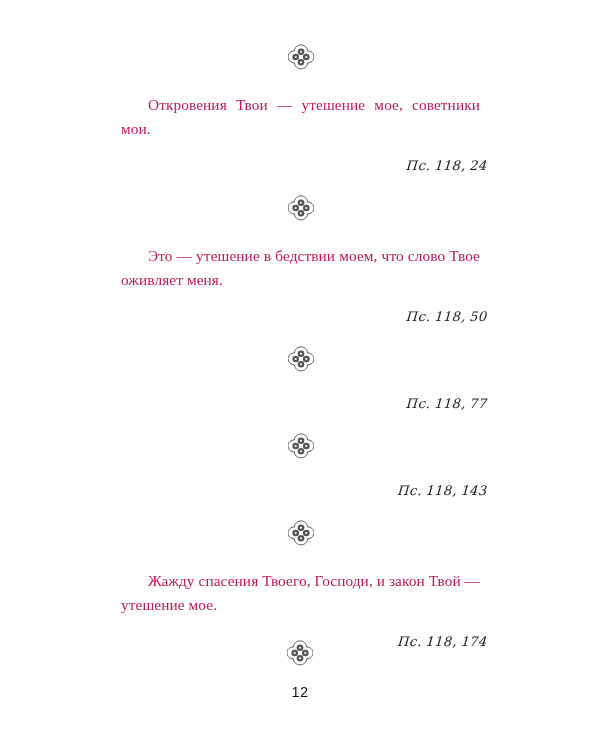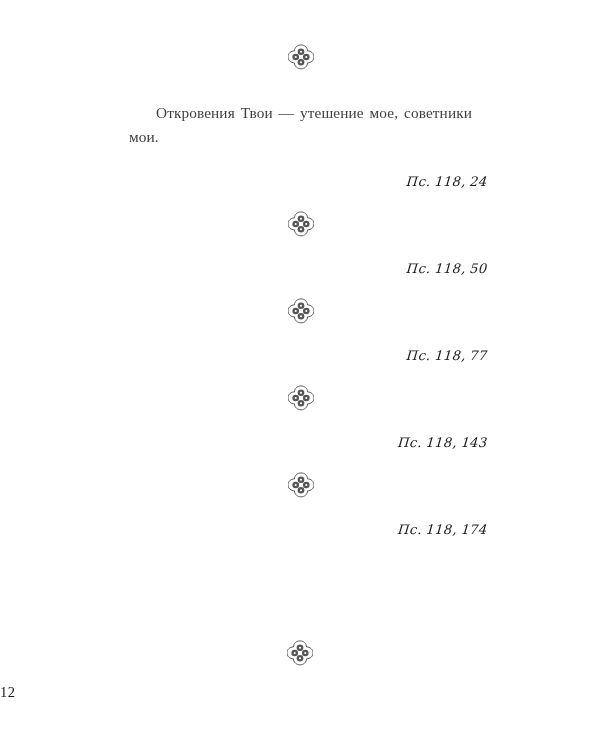--- a/index.html
+++ b/index.html
@@ -40,25 +40,25 @@
     width: 26px;
     height: 26px;
     display: block;
   }
 
   
   .passage {
     width: 100%;
   }
   .passage-text {
-    margin: 16px;
+    margin: 8px;
     font-family: "Liberation Serif", "DejaVu Serif", serif;
     font-size: 15.3px;
     line-height: 24px;
-    color: #404040;
+    color: #be185d;
     text-align: justify;
     text-indent: 27px;
     letter-spacing: 0.1px;
     hyphens: manual;
   }
 
   .citation {
     margin: 0;
     padding-top: 9px;
     text-align: right;
@@ -81,22 +81,22 @@
     right: 0;
     top: 640px;
     display: flex;
     justify-content: center;
   }
   .page-number {
     position: absolute;
     left: 0;
     right: 0;
     top: 684px;
-    text-align: left;
-    font-family: Liberation Serif, serif;
+    text-align: center;
+    font-family: Liberation Sans, sans-serif;
     font-size: 14.5px;
     color: #141414;
     letter-spacing: 0.4px;
   }
 </style>
 </head>
 <body>
 
 <div class="page">
 
@@ -149,20 +149,21 @@
         <g fill="#ffffff">
           <circle cx="32" cy="19" r="2.6"></circle>
           <circle cx="45" cy="32" r="2.6"></circle>
           <circle cx="32" cy="45" r="2.6"></circle>
           <circle cx="19" cy="32" r="2.6"></circle>
         </g>
       </svg>
     </div>
     <div class="gap-orn-text"></div>
     <div class="passage">
+      <p class="passage-text">Это — утешение в бедствии моем, что слово Твое оживляет меня.</p>
       <p class="citation">Пс. 118, 50</p>
     </div>
 
     <div class="gap-cite-orn"></div>
 
     <div class="ornament-row">
       <svg class="ornament" viewBox="0 0 64 64">
         <g fill="none" stroke="#3f3f3f" stroke-width="2.2">
           <path d="M32 6 C41 6 48 13 48 22 C57 22 64 29 64 38 C64 47 57 54 48 54
                    C48 63 41 70 32 70 C23 70 16 63 16 54 C7 54 0 47 0 38
@@ -236,20 +237,21 @@
         <g fill="#ffffff">
           <circle cx="32" cy="19" r="2.6"></circle>
           <circle cx="45" cy="32" r="2.6"></circle>
           <circle cx="32" cy="45" r="2.6"></circle>
           <circle cx="19" cy="32" r="2.6"></circle>
         </g>
       </svg>
     </div>
     <div class="gap-orn-text"></div>
     <div class="passage">
+      <p class="passage-text">Жажду спасения Твоего, Господи, и закон Твой — утешение мое.</p>
       <p class="citation">Пс. 118, 174</p>
     </div>
 
   </div>
 
   <div class="footer-ornament">
     <svg class="ornament" viewBox="0 0 64 64">
       <g fill="none" stroke="#3f3f3f" stroke-width="2.2">
         <path d="M32 6 C41 6 48 13 48 22 C57 22 64 29 64 38 C64 47 57 54 48 54
                  C48 63 41 70 32 70 C23 70 16 63 16 54 C7 54 0 47 0 38

